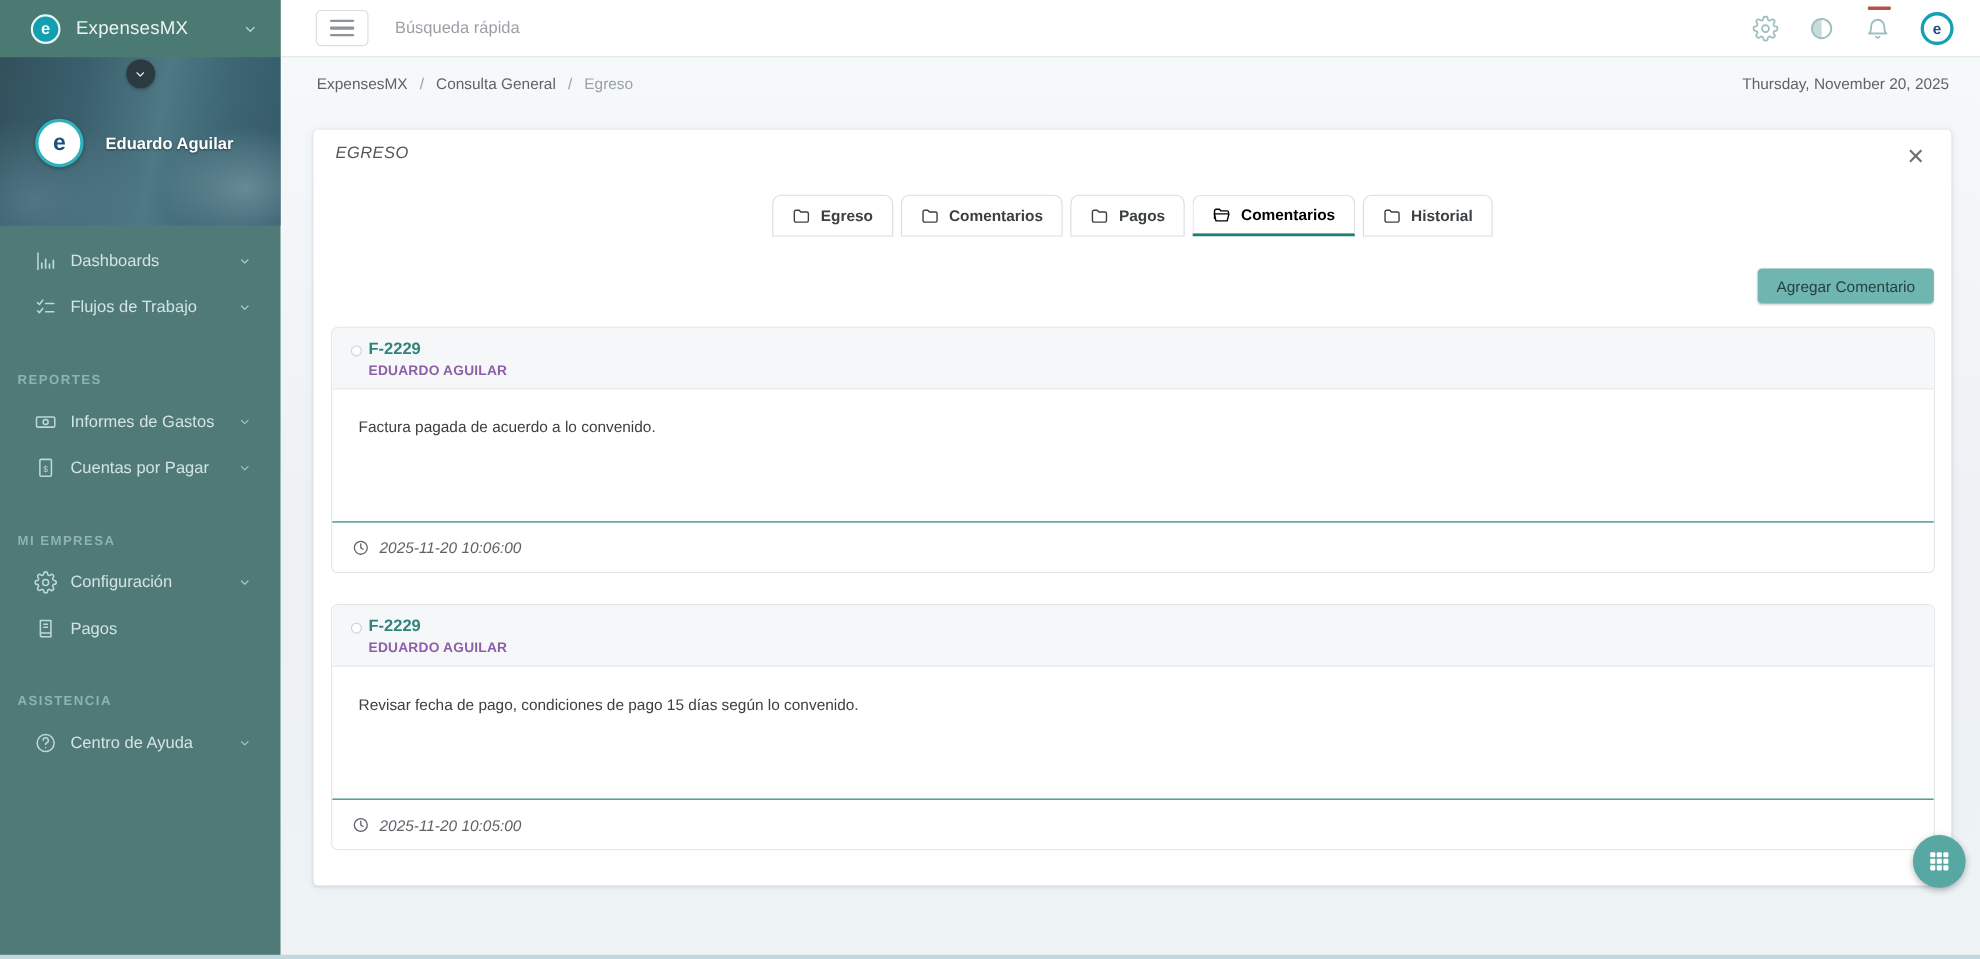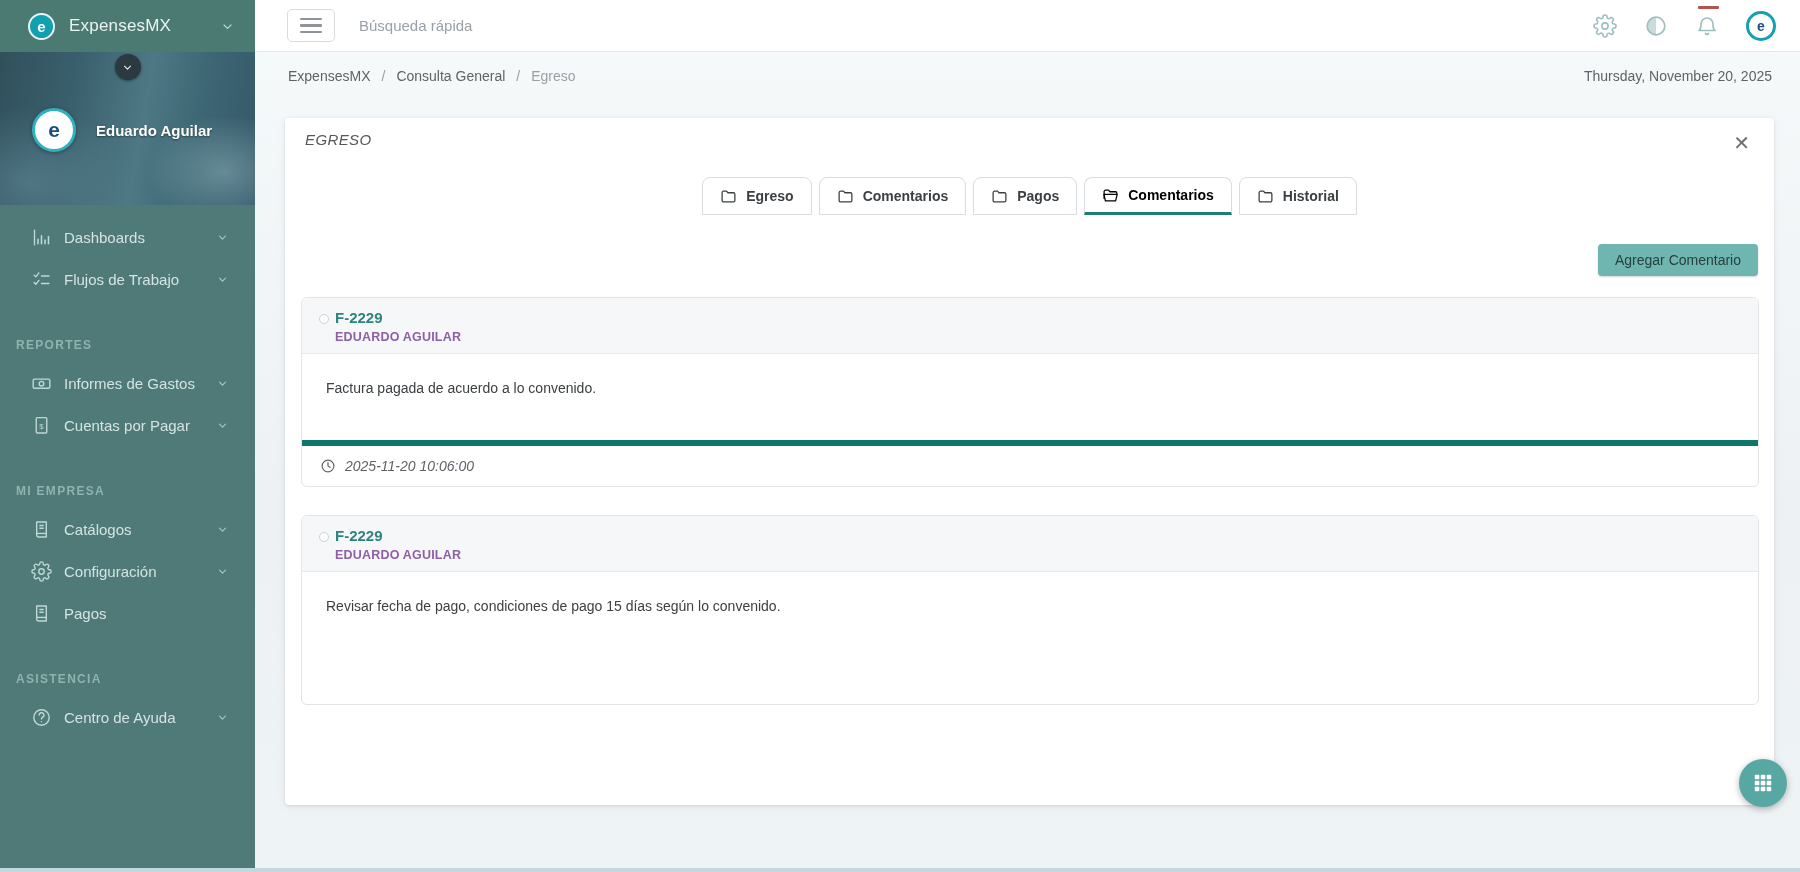--- a/index.html
+++ b/index.html
@@ -56,27 +56,27 @@
 
   .tabs { display:flex; justify-content:center; gap:7px; margin-top:22px; }
   .tab { display:flex; align-items:center; gap:9px; height:38px; padding:0 17px; background:#fff; border:1px solid #d9dde0; border-radius:8px 8px 0 0; font-size:14px; font-weight:bold; color:#3c4043; cursor:pointer; }
   .tab svg { display:block; }
   .tab.active { color:#000000; border-bottom:3px solid #1f7d78;align-items:center; }
 
   .btn-row { display:flex; justify-content:flex-end; padding:29px 16px 0 0; }
   .btn-add { background:#6fb5b0; color:#26413f; border:none; border-radius:4px; font-size:14px; font-family:inherit; padding:8px 17px; cursor:pointer; box-shadow:0 1px 2px rgba(0,0,0,.18); }
 
   .comments { padding:21px 15px 0 16px; display:flex; flex-direction:column; gap:28px; }
-  .comment { border:1px solid #e2e4e6; border-radius:6px; height:190px; display:flex; flex-direction:column; overflow:hidden; background:#fff; }
+  .comment { border:1px solid #e2e4e6; border-radius:6px; height:224px; display:flex; flex-direction:column; overflow:hidden; background:#fff; }
   .comment-header { background:#f6f7f8; border-bottom:1px solid #e6e8ea; padding:11px 16px 9px 17px; display:flex; gap:6px; }
   .radio { width:10px; height:10px; border:1px solid #cfd2d5; border-radius:50%; background:#fdfdfd; margin-top:5px; flex:none; cursor:pointer; }
   .comment-ref { color:#2f837d; font-weight:bold; font-size:15px; }
   .comment-author { color:#8d5fa7; font-weight:bold; font-size:12.5px; margin-top:4px; letter-spacing:.2px; }
   .comment-body { flex:1; padding:26px 24px 0 24px; font-size:14px; color:#3c4043; }
-  .comment-footer { border-top:6px solid #0f766e; height:46px; display:flex; align-items:center; gap:9px; padding:0 18px; color:#5f6368; }
+  .comment-footer { border-top:1px solid #0f766e; height:46px; display:flex; align-items:center; gap:9px; padding:0 18px; color:#5f6368; }
   .comment-time { font-size:14px; font-style:italic; color:#5f6368; }
 
   .fab { position:absolute; right:13px; bottom:65px; width:48px; height:48px; border-radius:50%; background:#57a7a3; display:flex; align-items:center; justify-content:center; box-shadow:0 2px 7px rgba(0,0,0,.28); cursor:pointer; z-index:9; }
   .bottom-strip { position:absolute; left:0; right:0; bottom:0; height:4px; background:#c2d8de; z-index:10; }
   .svgdefs { position:absolute; width:0; height:0; overflow:hidden; }
 </style>
 </head>
 <body>
 
 <svg class="svgdefs" xmlns="http://www.w3.org/2000/svg">
@@ -240,33 +240,20 @@
             </svg>
           </span>
         <span>Cuentas por Pagar</span>
         <span class="chev">
             <svg width="13" height="13">
               <use href="#i-chev"></use>
             </svg>
           </span>
       </div>
       <div class="nav-header">MI EMPRESA</div>
-      <div class="nav-item">
-        <span class="nav-ico">
-            <svg width="21" height="21">
-              <use href="#i-book"></use>
-            </svg>
-          </span>
-        <span>Catálogos</span>
-        <span class="chev">
-            <svg width="13" height="13">
-              <use href="#i-chev"></use>
-            </svg>
-          </span>
-      </div>
       <div class="nav-item">
         <span class="nav-ico">
             <svg width="21" height="21">
               <use href="#i-gear"></use>
             </svg>
           </span>
         <span>Configuración</span>
         <span class="chev">
             <svg width="13" height="13">
               <use href="#i-chev"></use>
@@ -413,20 +400,28 @@
 
         <article class="comment">
           <div class="comment-header">
             <span class="radio"></span>
             <div>
               <div class="comment-ref">F-2229</div>
               <div class="comment-author">EDUARDO AGUILAR</div>
             </div>
           </div>
           <div class="comment-body">Revisar fecha de pago, condiciones de pago 15 días según lo convenido.</div>
+          <div class="comment-footer">
+            <span style="display:flex;">
+                <svg width="16" height="16">
+                  <use href="#i-clock"></use>
+                </svg>
+              </span>
+            <span class="comment-time">2025-11-20 10:05:00</span>
+          </div>
         </article>
       </div>
     </section>
   </main>
 
   <div class="fab">
     <span style="color:#fff;display:flex;">
         <svg width="22" height="22">
           <use href="#i-grid"></use>
         </svg>

